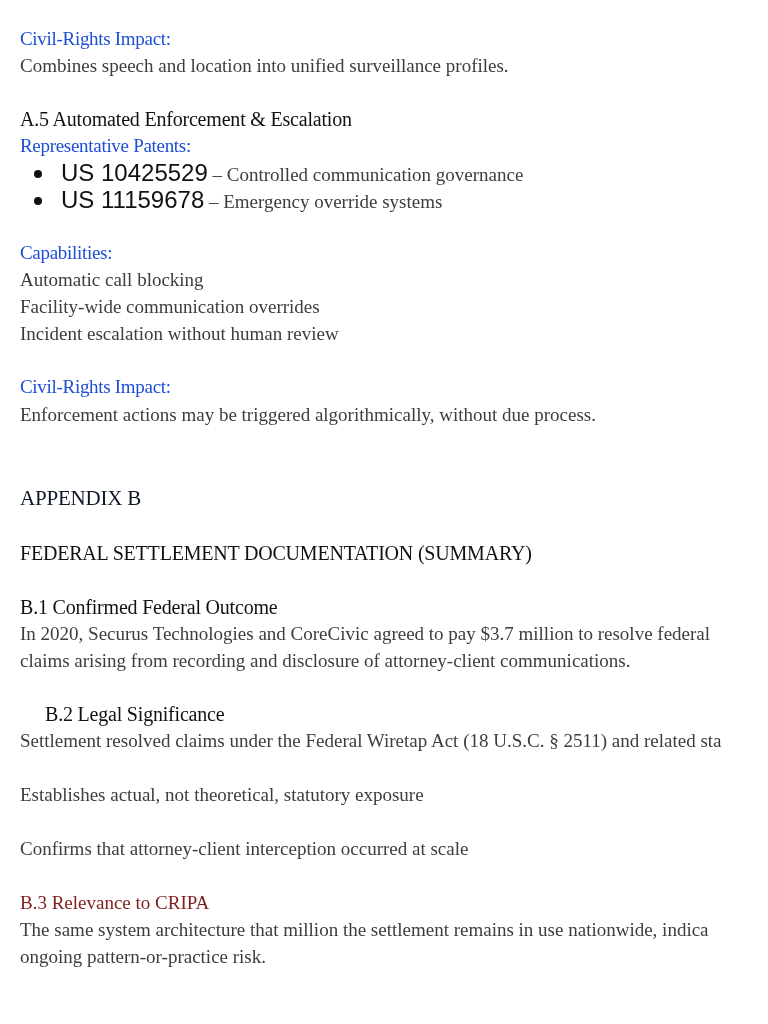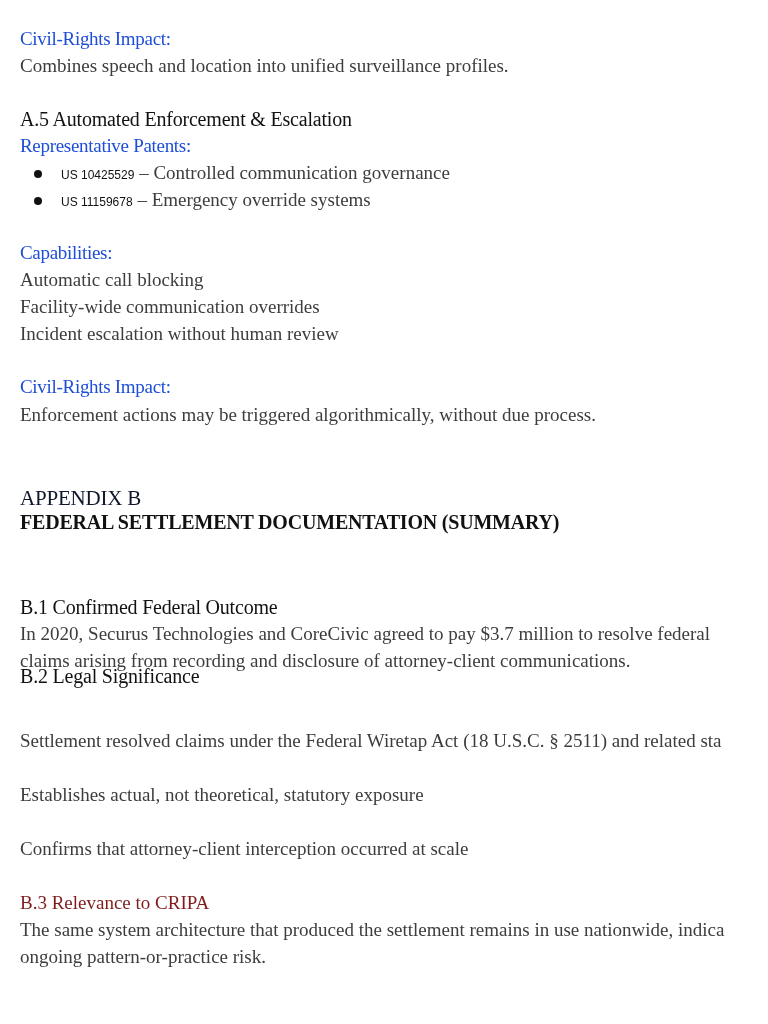--- a/index.html
+++ b/index.html
@@ -65,21 +65,21 @@
     }
     .bullet .text {
       position: absolute;
       left: 61px;
       top: 0;
       white-space: nowrap;
     }
     .patent-num {
       font-family: "Liberation Sans", "DejaVu Sans", sans-serif;
       color: #111111;
-      font-size: 12px;
+      font-size: 24px;
     }
     .patent-desc {
       color: #3d3d3d;
     }
   </style>
 </head>
 <body>
 
 <div class="page">
 
@@ -105,28 +105,28 @@
   <div class="line heading" style="top:241px;">Capabilities:</div>
   <div class="line body" style="top:268px;">Automatic call blocking</div>
   <div class="line body" style="top:295px;">Facility-wide communication overrides</div>
   <div class="line body" style="top:322px;">Incident escalation without human review</div>
 
   <div class="line heading" style="top:375px;">Civil-Rights Impact:</div>
   <div class="line body" style="top:403px;">Enforcement actions may be triggered algorithmically, without due process.</div>
 
   <div class="line appendix-title" style="top:484px; line-height:28px;">APPENDIX B</div>
 
-  <div class="line section-title" style="top:510px;font-weight:bold;">FEDERAL SETTLEMENT DOCUMENTATION (SUMMARY)</div>
+  <div class="line section-title" style="top:541px;">FEDERAL SETTLEMENT DOCUMENTATION (SUMMARY)</div>
 
   <div class="line section-title" style="top:595px;">B.1 Confirmed Federal Outcome</div>
   <div class="line body" style="top:622px;">In 2020, Securus Technologies and CoreCivic agreed to pay $3.7 million to resolve federal</div>
   <div class="line body" style="top:649px;">claims arising from recording and disclosure of attorney-client communications.</div>
 
-  <div class="line section-title" style="top:664px;">B.2 Legal Significance</div>
+  <div class="line section-title" style="top:702px;margin-left:25px;">B.2 Legal Significance</div>
   <div class="line body" style="top:729px;">Settlement resolved claims under the Federal Wiretap Act (18 U.S.C. § 2511) and related sta</div>
   <div class="line body" style="top:783px;">Establishes actual, not theoretical, statutory exposure</div>
   <div class="line body" style="top:837px;">Confirms that attorney-client interception occurred at scale</div>
 
   <div class="line plain-heading" style="top:891px;">B.3 Relevance to CRIPA</div>
-  <div class="line body" style="top:918px;">The same system architecture that produced the settlement remains in use nationwide, indica</div>
+  <div class="line body" style="top:918px;">The same system architecture that million the settlement remains in use nationwide, indica</div>
   <div class="line body" style="top:945px;">ongoing pattern-or-practice risk.</div>
 
 </div>
 
 </body></html>

